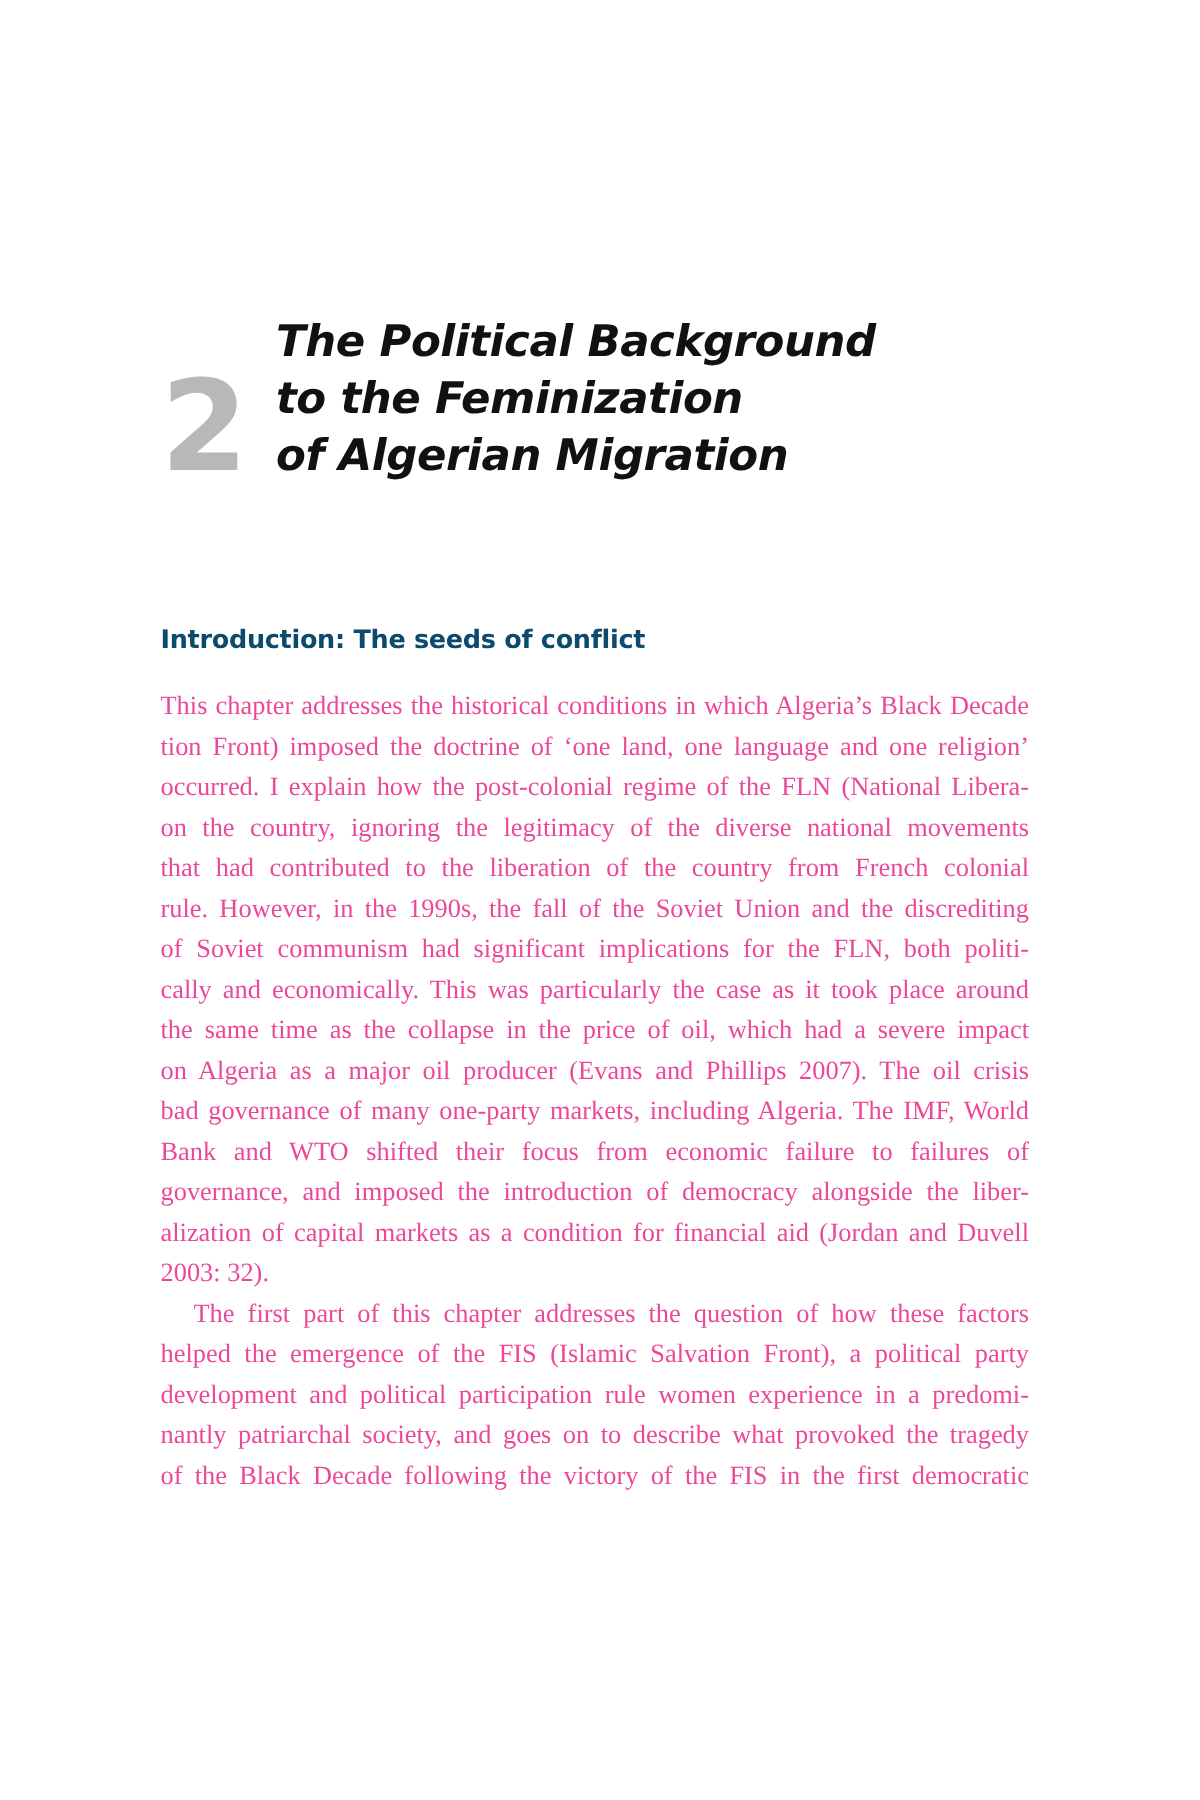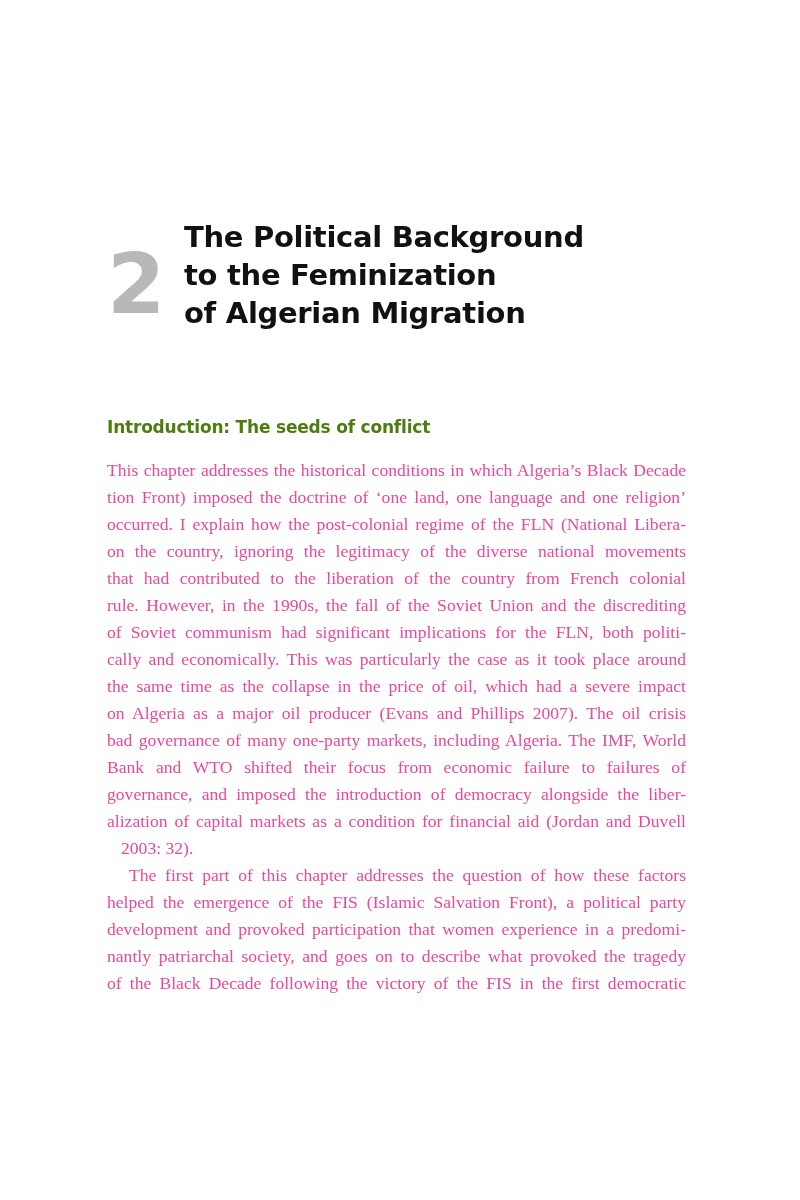--- a/index.html
+++ b/index.html
@@ -4,41 +4,42 @@
 <style>
   html, body { margin: 0; padding: 0; background: #ffffff; }
   body { width: 800px; height: 1200px; position: relative; overflow: hidden; }
   .page { position: absolute; left: 0; top: 0; width: 800px; height: 1200px; background: #fff; }
   .chapter-num {
     position: absolute; left: 107px; top: 242px;
     font-family: "DejaVu Sans", sans-serif; font-weight: bold;
     font-size: 84px; line-height: 84px; color: #b8b8b8; letter-spacing: -2px;
   }
   .chapter-title {
-    position: absolute; left: 184px; top: 218px;
+    position: absolute; left: 184px; top: 208px;
     font-family: "DejaVu Sans", sans-serif; font-weight: bold;
     font-size: 29px; line-height: 38px; color: #111;
     letter-spacing: -0.3px;
+    font-style: italic;
   }
   .chapter-title div { white-space: nowrap; }
   .section-heading {
     position: absolute; left: 107px; top: 415px;
     font-family: "DejaVu Sans", sans-serif; font-weight: bold;
-    font-size: 17px; line-height: 24px; color: #4d7c0f; letter-spacing: -0.2px;
+    font-size: 17px; line-height: 24px; color: #0c4a6e; letter-spacing: -0.2px;
   }
   .body-text {
     position: absolute; left: 107px; top: 457px; width: 579px;
     font-family: "Liberation Serif", serif;
     font-size: 17.6px; line-height: 27px; color: #ec4899;
   }
   .line {
     display: block; white-space: nowrap; text-align: justify;
     text-align-last: justify; height: 27px;
   }
-  .line.last { text-align-last: left; margin-left: 14px; }
+  .line.last { text-align-last: left; }
   .line.indent { text-indent: 22px; }
 </style>
 </head>
 <body>
 
 <div class="page">
   <div class="chapter-num">2</div>
   <div class="chapter-title">
     <div>The Political Background</div>
     <div>to the Feminization</div>
@@ -61,18 +62,18 @@
       <span class="line">on Algeria as a major oil producer (Evans and Phillips 2007). The oil crisis</span>
       <span class="line">bad governance of many one-party markets, including Algeria. The IMF, World</span>
       <span class="line">Bank and WTO shifted their focus from economic failure to failures of</span>
       <span class="line">governance, and imposed the introduction of democracy alongside the liber-</span>
       <span class="line">alization of capital markets as a condition for financial aid (Jordan and Duvell</span>
       <span class="line last">2003: 32).</span>
     </div>
     <div>
       <span class="line indent">The first part of this chapter addresses the question of how these factors</span>
       <span class="line">helped the emergence of the FIS (Islamic Salvation Front), a political party</span>
-      <span class="line">development and provoked participation that women experience in a predomi-</span>
+      <span class="line">development and political participation rule women experience in a predomi-</span>
       <span class="line">nantly patriarchal society, and goes on to describe what provoked the tragedy</span>
       <span class="line">of the Black Decade following the victory of the FIS in the first democratic</span>
     </div>
   </div>
 </div>
 
 </body></html>

